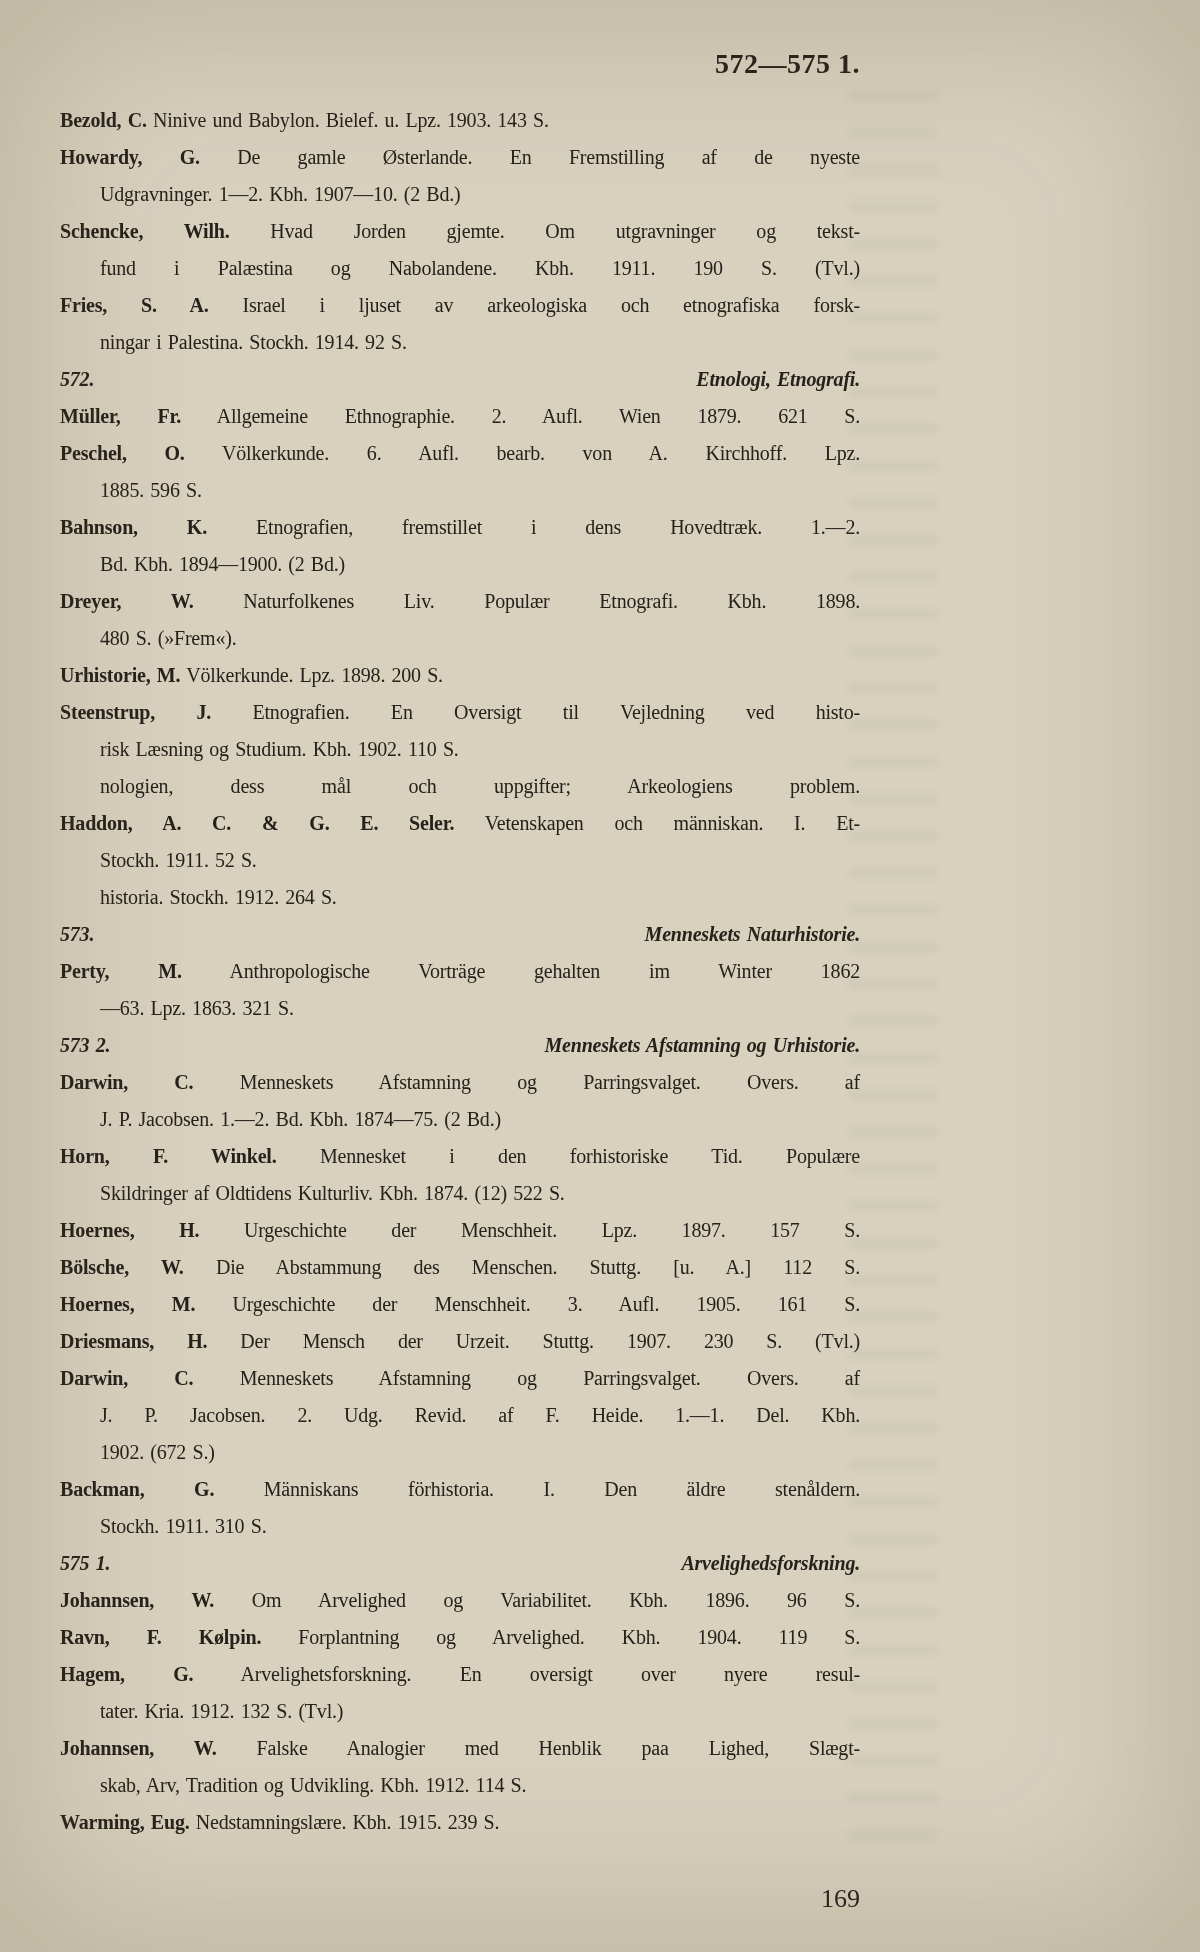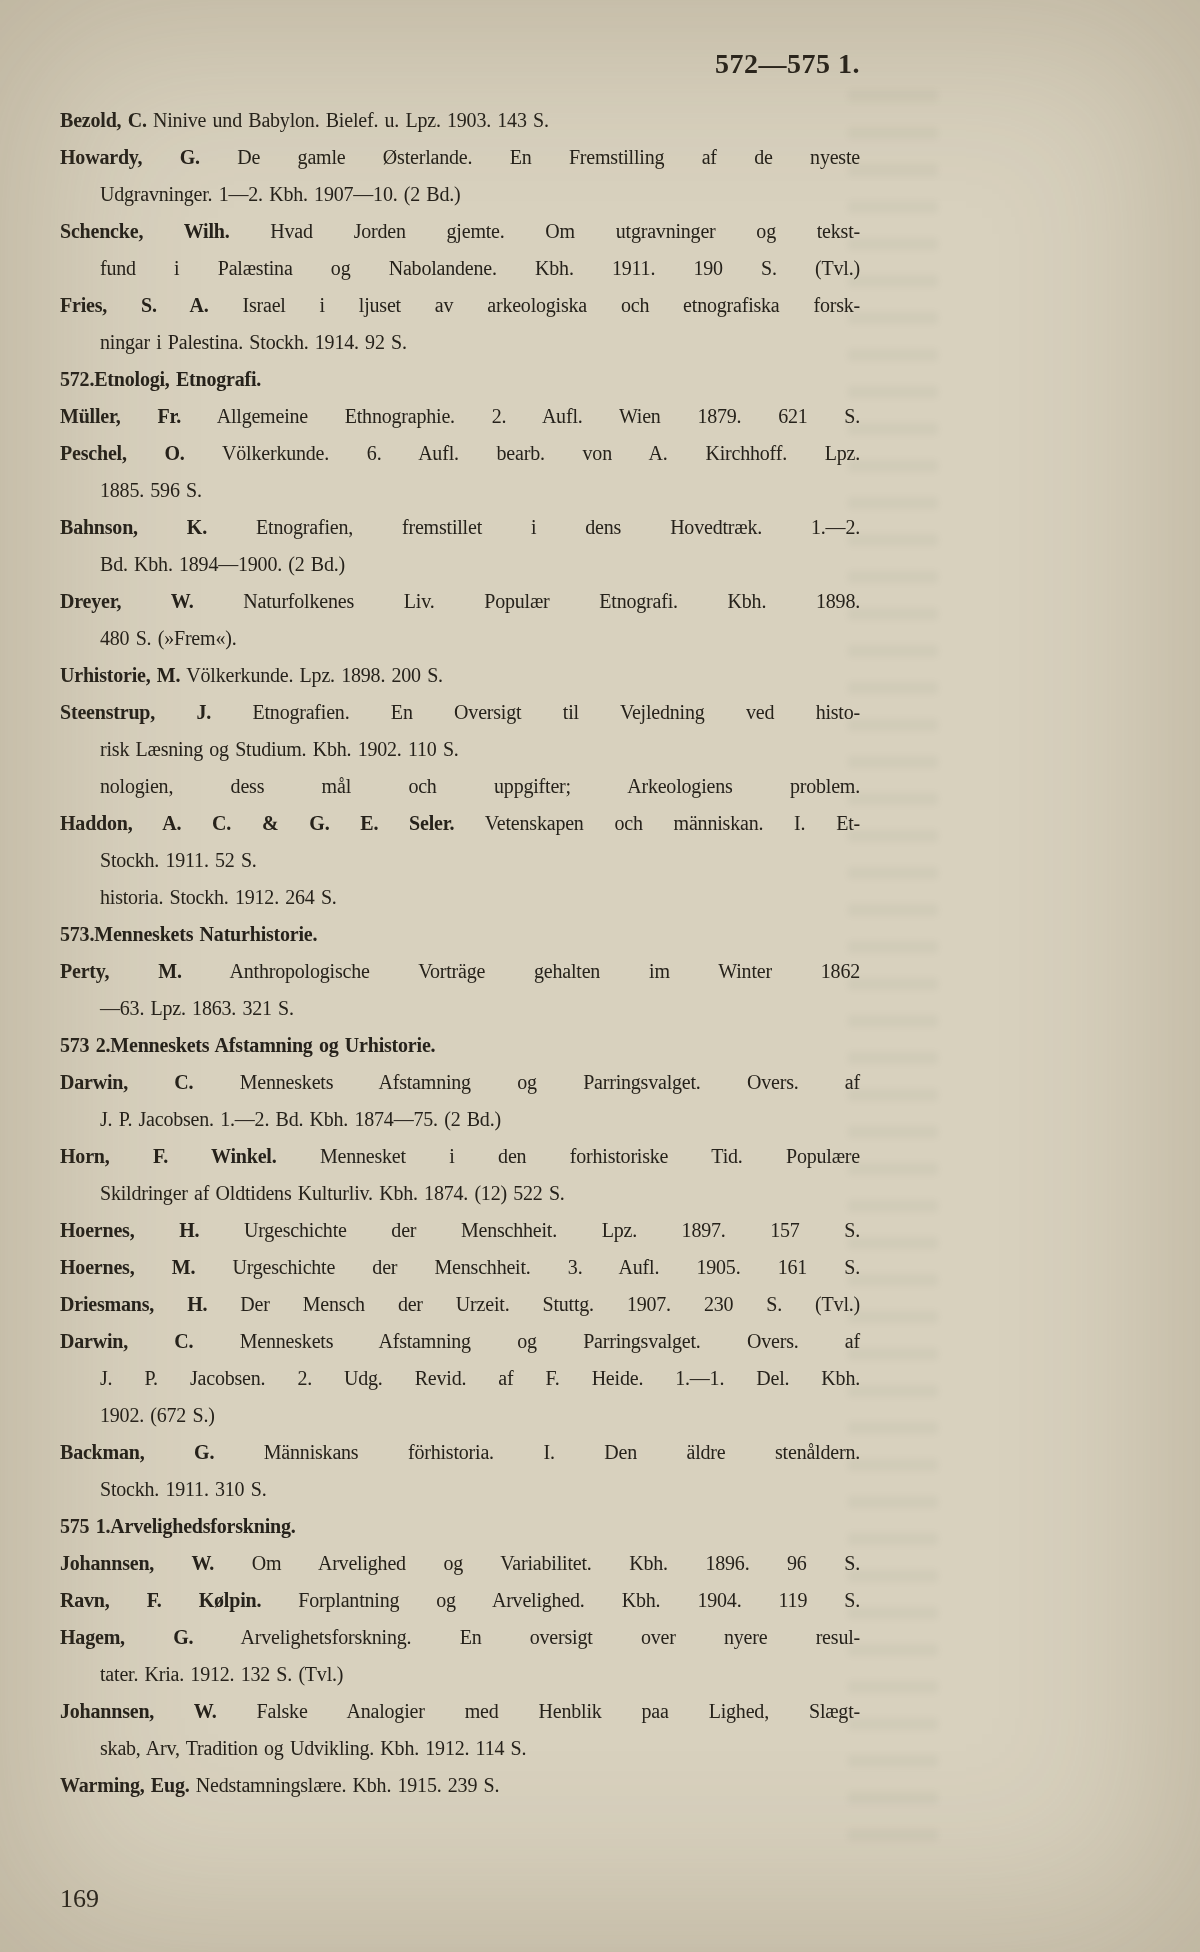--- a/index.html
+++ b/index.html
@@ -40,29 +40,30 @@
     line-height: 37px;
     letter-spacing: -0.2px;
     word-spacing: 1.5px;
   }
   .line { min-height: 37px; }
   .line.cont { padding-left: 40px; }
   .line.stretch { text-align: justify; text-align-last: justify; }
   .author { font-weight: bold; }
   .section-heading {
     display: flex;
-    justify-content: flex-start;
+    justify-content: space-between;
     font-weight: bold;
+    font-style: italic;
   }
   .footer {
     position: absolute;
     top: 1884px;
     left: 60px;
     width: 800px;
-    text-align: left;
+    text-align: right;
     font-size: 26px;
   }
   
   .bleed {
     position: absolute;
     left: 848px;
     top: 90px;
     width: 90px;
     height: 1760px;
     background: repeating-linear-gradient(
@@ -149,20 +150,23 @@
         <div class="line cont">J. P. Jacobsen. 1.—2. Bd. Kbh. 1874—75. (2 Bd.)</div>
       </div>
       <div class="entry">
         <div class="line stretch"><span class="author">Horn, F. Winkel.</span> Mennesket i den forhistoriske Tid. Populære</div>
         <div class="line cont">Skildringer af Oldtidens Kulturliv. Kbh. 1874. (12) 522 S.</div>
       </div>
       <div class="entry">
         <div class="line stretch"><span class="author">Hoernes, H.</span> Urgeschichte der Menschheit. Lpz. 1897. 157 S.</div>
       </div>
       <div class="entry">
+        <div class="line stretch"><span class="author">Bölsche, W.</span> Die Abstammung des Menschen. Stuttg. [u. A.] 112 S.</div>
+      </div>
+      <div class="entry">
         <div class="line stretch"><span class="author">Hoernes, M.</span> Urgeschichte der Menschheit. 3. Aufl. 1905. 161 S.</div>
       </div>
       <div class="entry">
         <div class="line stretch"><span class="author">Driesmans, H.</span> Der Mensch der Urzeit. Stuttg. 1907. 230 S. (Tvl.)</div>
       </div>
       <div class="entry">
         <div class="line stretch"><span class="author">Darwin, C.</span> Menneskets Afstamning og Parringsvalget. Overs. af</div>
         <div class="line cont stretch">J. P. Jacobsen. 2. Udg. Revid. af F. Heide. 1.—1. Del. Kbh.</div>
         <div class="line cont">1902. (672 S.)</div>
       </div>

